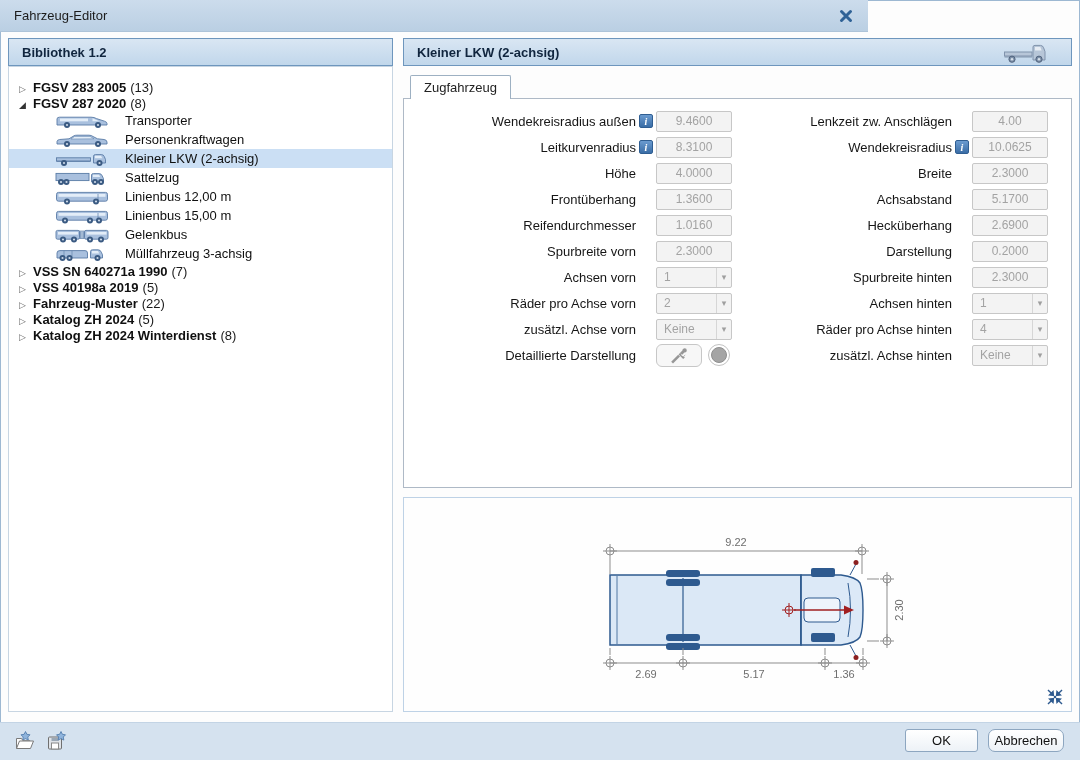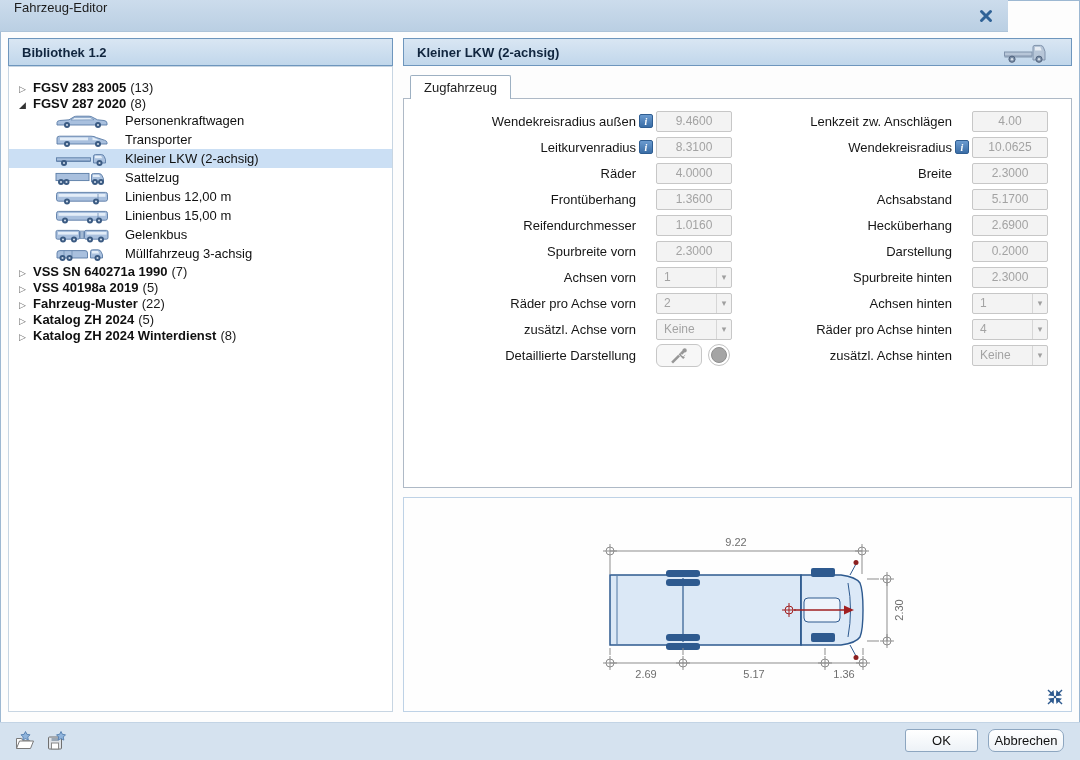--- a/index.html
+++ b/index.html
@@ -4,23 +4,23 @@
 <style>
   * { box-sizing: border-box; margin: 0; padding: 0; }
   html,body { width:1080px; height:760px; }
   body {
     font-family: "Liberation Sans", "DejaVu Sans", sans-serif;
     background:#fdfdfd; position:relative; overflow:hidden;
   }
   .dialog { position:absolute; inset:0; background:#fdfdfd; box-shadow: inset 0 0 0 1px #9db8d2; }
 
   
-  .titlebar { position:absolute; top:0; left:0; width:1008px; height:32px;
+  .titlebar { position:absolute; top:0; left:0; width:868px; height:32px;
     background:linear-gradient(#ccdcec,#bacfe3); border-bottom:1px solid #aec4d9;
-    display:flex; }
+    display:flex; align-items:center; }
   .title-text { margin-left:14px; font-size:13px; color:#1c1c1c; }
   .close-btn { position:absolute; right:12px; top:7px; width:20px; height:18px;
     display:flex; align-items:center; justify-content:center; cursor:pointer; }
 
   
   .footerbar { position:absolute; left:0; top:722px; width:1080px; height:38px;
     background:#d5e2ef; border-top:1px solid #c3d4e5; }
   .btn { position:absolute; top:729px; height:23px; border:1px solid #8da6c0; border-radius:3px;
     background:linear-gradient(#ffffff,#edf2f7); font-size:13px; color:#111;
     display:flex; align-items:center; justify-content:center; cursor:pointer; }
@@ -123,43 +123,43 @@
       </svg>
     </span>
   </div>
 
   <div id="tree">
       <div class="tree-group-row"><span class="tree-arrow">▷</span><span class="tree-group-label">FGSV 283 2005</span><span class="tree-count">(13)</span></div>
       <div class="tree-group-row"><span class="tree-arrow expanded">◢</span><span class="tree-group-label">FGSV 287 2020</span><span class="tree-count">(8)</span></div>
       <div class="tree-child-row">
         <span class="tree-veh-icon">
           <svg viewBox="0 0 56 16" width="56" height="16">
-            <path d="M3 12 V9.5 Q3 8 5.5 7.5 L15 6.8 20 3.8 Q21 3.2 23 3.2 L35 3.2 Q37.5 3.2 39 4.5 L43.5 6.8 50 7.5 Q53 8 53 10 V12 Z" fill="#a9c0de" stroke="#5a7ca6" stroke-width="0.9"></path>
-            <path d="M20.5 4.4 L36 4.4 40 6.8 17 7 Z" fill="#e3edf8" stroke="#5a7ca6" stroke-width="0.5"></path>
-            <circle cx="13" cy="12" r="3" fill="#3a5a82"></circle>
-            <circle cx="13" cy="12" r="1.1" fill="#cdd9e8"></circle>
-            <circle cx="44" cy="12" r="3" fill="#3a5a82"></circle>
-            <circle cx="44" cy="12" r="1.1" fill="#cdd9e8"></circle>
-          </svg>
-        </span>
-        <span class="tree-child-label">Personenkraftwagen</span>
-      </div>
-      <div class="tree-child-row">
-        <span class="tree-veh-icon">
-          <svg viewBox="0 0 56 16" width="56" height="16">
             <path d="M3 12 V6 Q3 4.2 5.5 4.2 H37 Q40.5 4.2 42.5 5.6 L50.5 8.2 Q53 9 53 10.5 V12 Z" fill="#a9c0de" stroke="#5a7ca6" stroke-width="0.9"></path>
             <rect x="6" y="5.5" width="28" height="2.8" fill="#e3edf8"></rect>
             <path d="M38.5 5.2 L45.5 8.2 38.5 8.2 Z" fill="#e3edf8"></path>
             <circle cx="13" cy="12" r="3" fill="#3a5a82"></circle>
             <circle cx="13" cy="12" r="1.1" fill="#cdd9e8"></circle>
             <circle cx="44" cy="12" r="3" fill="#3a5a82"></circle>
             <circle cx="44" cy="12" r="1.1" fill="#cdd9e8"></circle>
           </svg>
         </span>
         <span class="tree-child-label">Transporter</span>
+      </div>
+      <div class="tree-child-row">
+        <span class="tree-veh-icon">
+          <svg viewBox="0 0 56 16" width="56" height="16">
+            <path d="M3 12 V9.5 Q3 8 5.5 7.5 L15 6.8 20 3.8 Q21 3.2 23 3.2 L35 3.2 Q37.5 3.2 39 4.5 L43.5 6.8 50 7.5 Q53 8 53 10 V12 Z" fill="#a9c0de" stroke="#5a7ca6" stroke-width="0.9"></path>
+            <path d="M20.5 4.4 L36 4.4 40 6.8 17 7 Z" fill="#e3edf8" stroke="#5a7ca6" stroke-width="0.5"></path>
+            <circle cx="13" cy="12" r="3" fill="#3a5a82"></circle>
+            <circle cx="13" cy="12" r="1.1" fill="#cdd9e8"></circle>
+            <circle cx="44" cy="12" r="3" fill="#3a5a82"></circle>
+            <circle cx="44" cy="12" r="1.1" fill="#cdd9e8"></circle>
+          </svg>
+        </span>
+        <span class="tree-child-label">Personenkraftwagen</span>
       </div>
       <div class="tree-child-row selected">
         <span class="tree-veh-icon">
           <svg viewBox="0 0 56 16" width="56" height="16">
             <rect x="2.5" y="6.8" width="34" height="3.2" fill="#a9c0de" stroke="#5a7ca6" stroke-width="0.9"></rect>
             <line x1="2.5" y1="10.5" x2="36.5" y2="10.5" stroke="#5a7ca6" stroke-width="0.8"></line>
             <path d="M39.5 12 V5.2 Q39.5 3.6 41.5 3.6 H47.5 Q49.5 3.6 50.3 5.6 L51.5 8.6 V12 Z" fill="#a9c0de" stroke="#5a7ca6" stroke-width="0.9"></path>
             <path d="M41 4.8 H47 L48.3 7.2 H41 Z" fill="#e3edf8"></path>
             <circle cx="10" cy="12" r="3" fill="#3a5a82"></circle>
             <circle cx="10" cy="12" r="1.1" fill="#cdd9e8"></circle>
@@ -276,21 +276,21 @@
         <input class="tb" readonly="" value="9.4600" style="">
       </div>
       <div class="form-row">
         <span class="form-label">Leitkurvenradius</span>
         <span class="info-slot">
           <span class="info-icon">i</span>
         </span>
         <input class="tb" readonly="" value="8.3100" style="">
       </div>
       <div class="form-row">
-        <span class="form-label">Räder</span>
+        <span class="form-label">Höhe</span>
         <span class="info-slot"></span>
         <input class="tb" readonly="" value="4.0000" style="">
       </div>
       <div class="form-row">
         <span class="form-label">Frontüberhang</span>
         <span class="info-slot"></span>
         <input class="tb" readonly="" value="1.3600" style="">
       </div>
       <div class="form-row">
         <span class="form-label">Reifendurchmesser</span>

